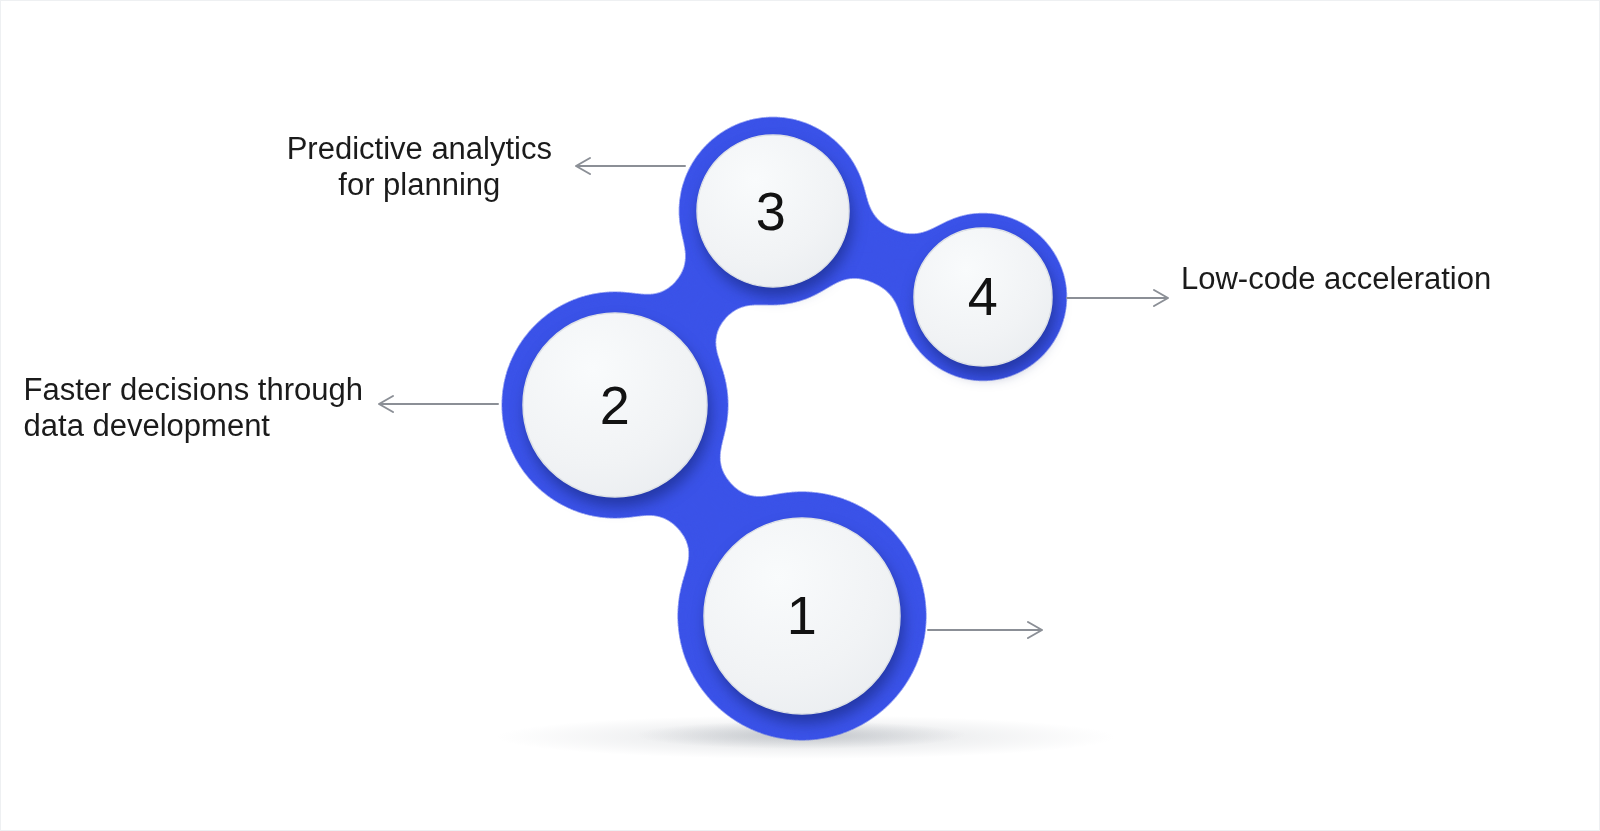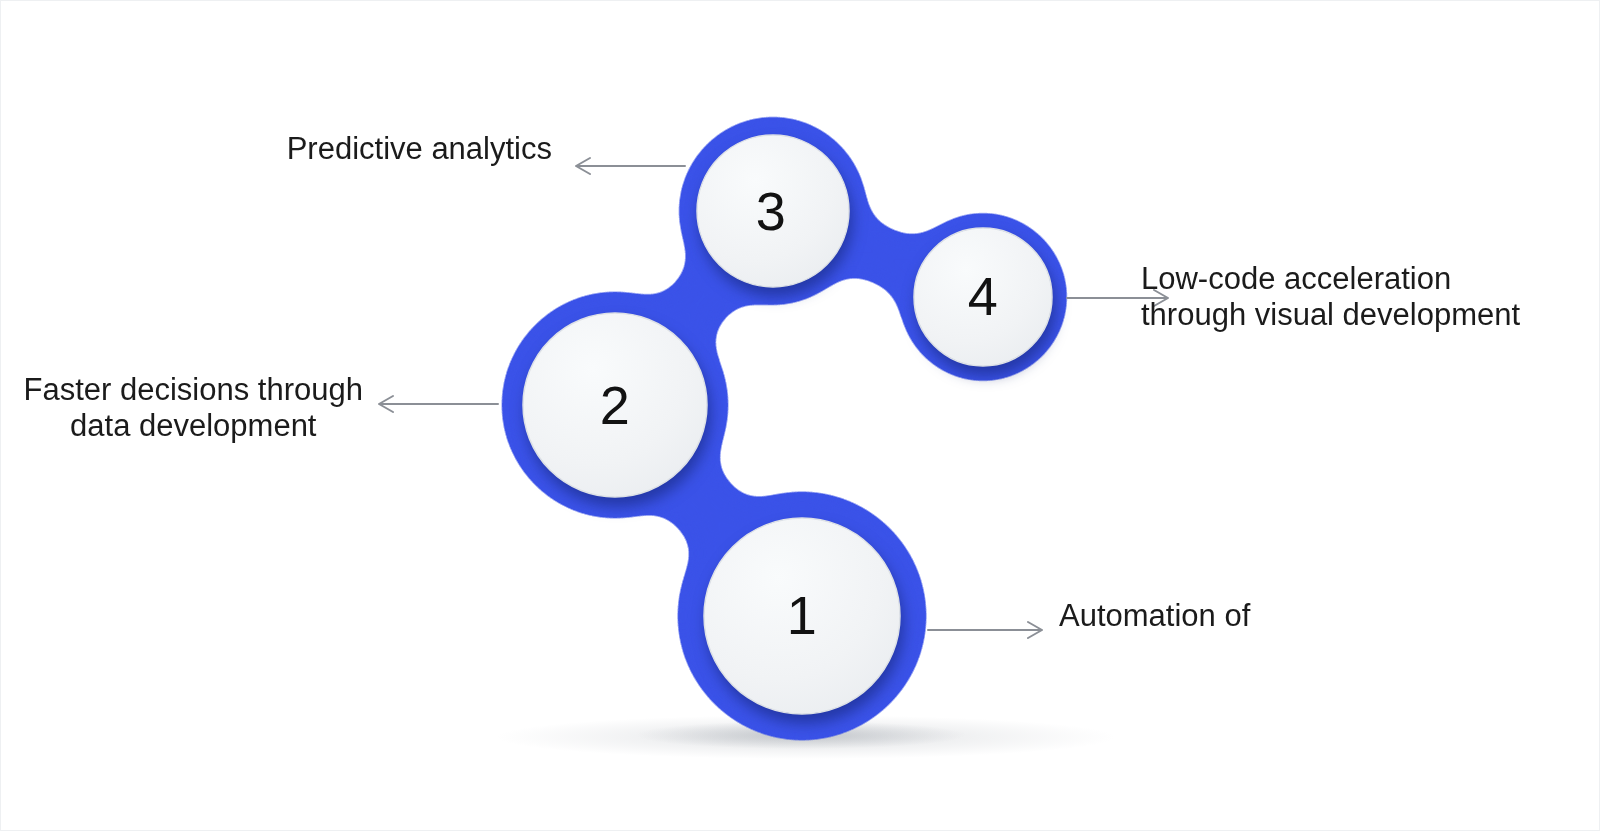--- a/index.html
+++ b/index.html
@@ -29,23 +29,23 @@
   .step-label{
     position:absolute;
     font-size:31px;
     line-height:36px;
     font-weight:500;
     color:#1b1b1b;
     white-space:nowrap;
   }
   .step-label .line{white-space:nowrap;}
   #label-1{left:1058px;top:597px;text-align:left;}
-  #label-2{right:1236px;top:371px;text-align:center;}
+  #label-2{right:1236px;top:371px;text-align:left;}
   #label-3{right:1047px;top:130px;text-align:center;}
-  #label-4{left:1140px;top:260px;text-align:left;}
+  #label-4{left:1180px;top:260px;text-align:left;}
 </style>
 </head>
 <body>
 
 <div class="stage">
 
   <svg class="blob-svg" viewBox="0 0 1600 831">
     <defs>
       <filter id="goo" x="-40%" y="-40%" width="180%" height="180%" color-interpolation-filters="sRGB">
         <feGaussianBlur in="SourceGraphic" stdDeviation="16" result="blur"></feGaussianBlur>
@@ -93,27 +93,26 @@
       <path d="M927,629 L1040,629 M1027,621 L1041,629 L1027,637"></path>
     </g>
   </svg>
 
   <div class="step-number" id="num-1">1</div>
   <div class="step-number" id="num-2">2</div>
   <div class="step-number" id="num-3">3</div>
   <div class="step-number" id="num-4">4</div>
 
   <div class="step-label" id="label-1">
-    <div class="line">Automation of</div>
   </div>
   <div class="step-label" id="label-2">
     <div class="line">Faster decisions through</div>
     <div class="line">data development</div>
   </div>
   <div class="step-label" id="label-3">
     <div class="line">Predictive analytics</div>
+    <div class="line">for planning</div>
   </div>
   <div class="step-label" id="label-4">
     <div class="line">Low-code acceleration</div>
-    <div class="line">through visual development</div>
   </div>
 
 </div>
 
 </body></html>

